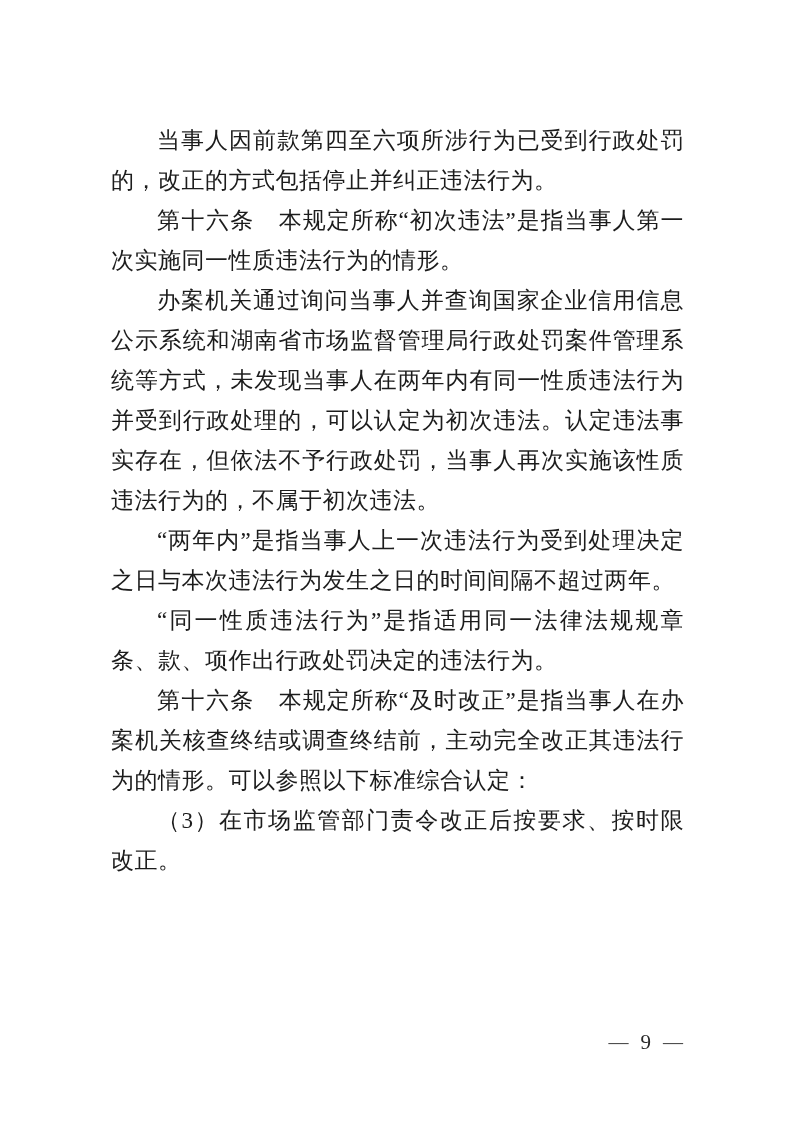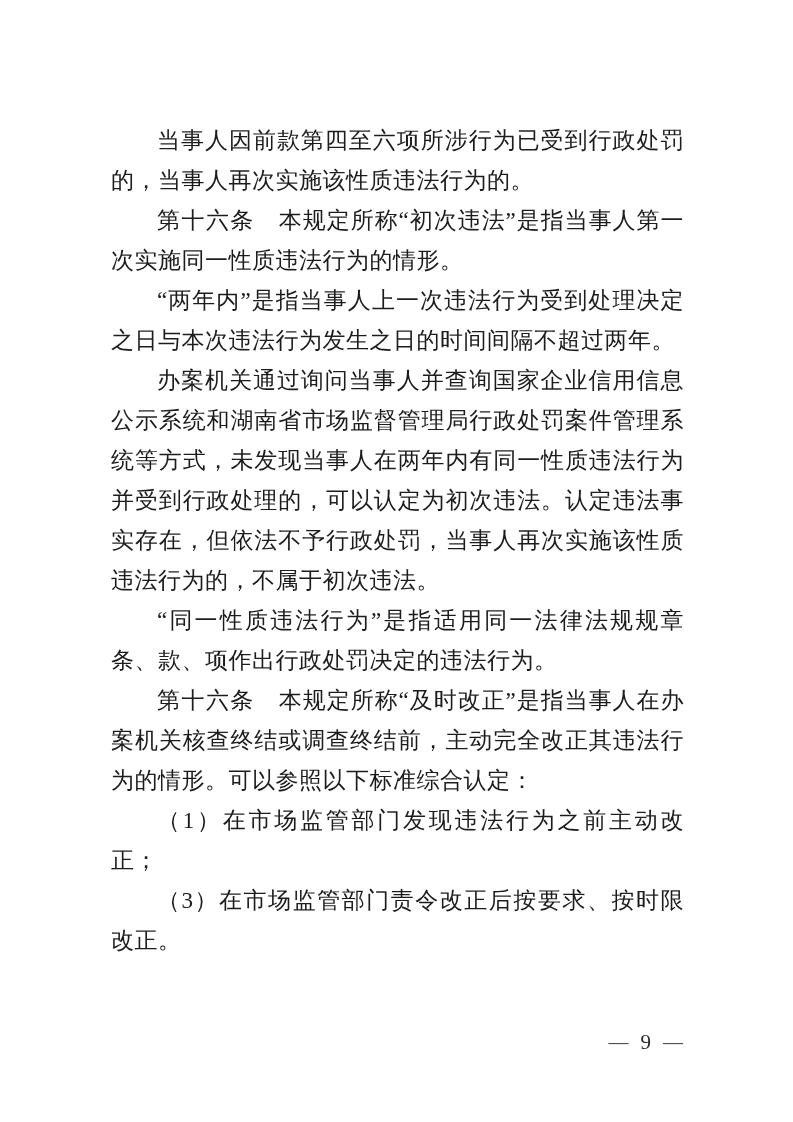--- a/index.html
+++ b/index.html
@@ -54,27 +54,26 @@
     margin: 0 12px;
     font-size: 21px;
   }
 </style>
 </head>
 <body>
 
 <div class="page">
 
   <div class="doc-body">
-      <p class="para">当事人因前款第四至六项所涉行为已受到行政处罚的，当事人再次实施该性质违法行为的。</p>
+      <p class="para">当事人因前款第四至六项所涉行为已受到行政处罚的，改正的方式包括停止并纠正违法行为。</p>
       <p class="para"><b>第十六条</b>　本规定所称“初次违法”是指当事人第一次实施同一性质违法行为的情形。</p>
+      <p class="para">办案机关通过询问当事人并查询国家企业信用信息公示系统和湖南省市场监督管理局行政处罚案件管理系统等方式，未发现当事人在两年内有同一性质违法行为并受到行政处理的，可以认定为初次违法。认定违法事实存在，但依法不予行政处罚，当事人再次实施该性质违法行为的，不属于初次违法。</p>
       <p class="para">“两年内”是指当事人上一次违法行为受到处理决定之日与本次违法行为发生之日的时间间隔不超过两年。</p>
-      <p class="para">办案机关通过询问当事人并查询国家企业信用信息公示系统和湖南省市场监督管理局行政处罚案件管理系统等方式，未发现当事人在两年内有同一性质违法行为并受到行政处理的，可以认定为初次违法。认定违法事实存在，但依法不予行政处罚，当事人再次实施该性质违法行为的，不属于初次违法。</p>
       <p class="para">“同一性质违法行为”是指适用同一法律法规规章条、款、项作出行政处罚决定的违法行为。</p>
       <p class="para"><b>第十六条</b>　本规定所称“及时改正”是指当事人在办案机关核查终结或调查终结前，主动完全改正其违法行为的情形。可以参照以下标准综合认定：</p>
-      <p class="para">（1）在市场监管部门发现违法行为之前主动改正；</p>
       <p class="para">（3）在市场监管部门责令改正后按要求、按时限改正。</p>
     </div>
 
   <div class="footer">
     <span class="dash">—</span><span class="num">9</span><span class="dash">—</span>
   </div>
 
 </div>
 
 </body></html>

